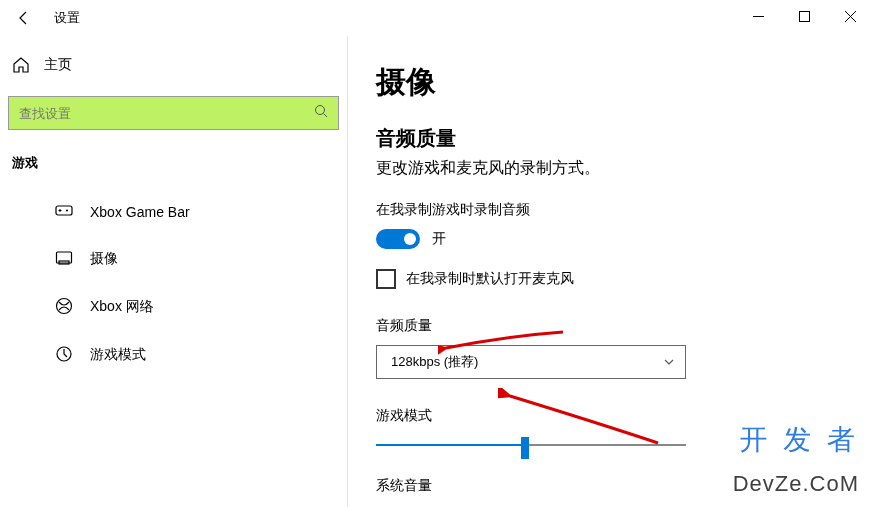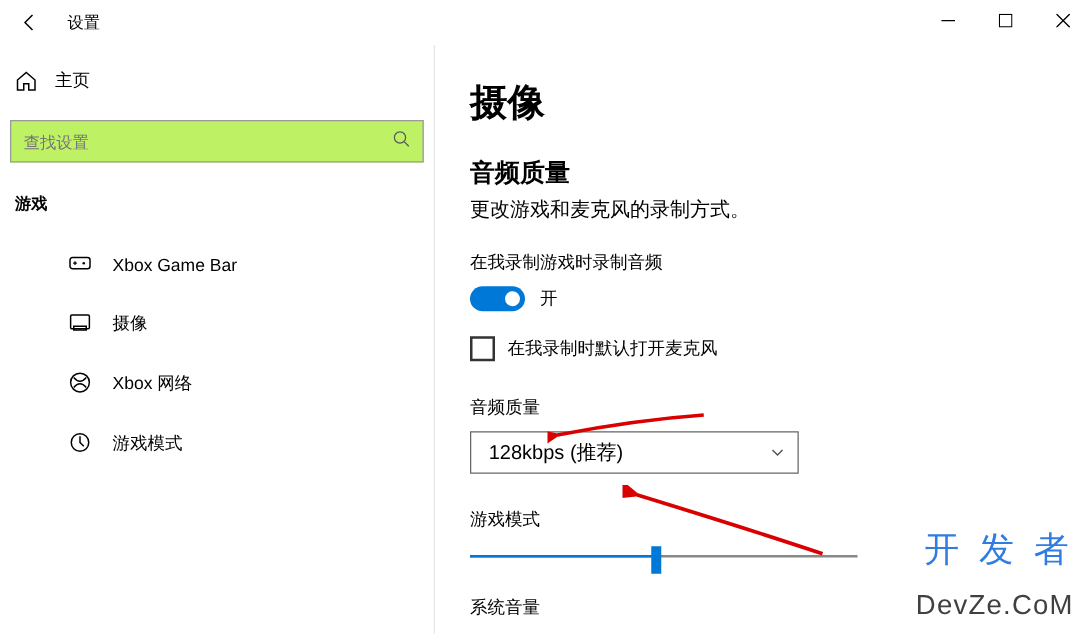--- a/index.html
+++ b/index.html
@@ -27,21 +27,21 @@
     .desc { font-size: 16px; margin-bottom: 22px; }
     .setting-label { font-size: 14px; margin-bottom: 10px; }
     .toggle-row { display: flex; align-items: center; gap: 12px; margin-bottom: 20px; }
     .toggle { width: 44px; height: 20px; border-radius: 10px; background: #0078d7; position: relative; cursor: pointer; }
     .toggle .knob { position: absolute; width: 12px; height: 12px; background: #fff; border-radius: 50%; right: 4px; top: 4px; }
     .toggle-label { font-size: 14px; }
     .checkbox-row { display: flex; align-items: center; gap: 10px; margin-bottom: 28px; }
     .checkbox { width: 20px; height: 20px; border: 2px solid #333; cursor: pointer; }
     .checkbox-label { font-size: 14px; }
     .field-label { font-size: 14px; margin-bottom: 10px; }
-    .dropdown { width: 263px; height: 34px; border: 1px solid #666; display: flex; align-items: center; justify-content: space-between; padding: 0 10px 0 14px; cursor: pointer; margin-bottom: 28px; font-size: 16px; }
+    .dropdown { width: 310px; height: 34px; border: 1px solid #666; display: flex; align-items: center; justify-content: space-between; padding: 0 10px 0 14px; cursor: pointer; margin-bottom: 28px; font-size: 13px; }
     .slider-wrap { width: 310px; position: relative; height: 20px; margin-bottom: 22px; }
     .slider-track { position: absolute; top: 9px; left: 0; right: 0; height: 2px; background: #888; }
     .slider-fill { position: absolute; top: 9px; left: 0; width: 48%; height: 2px; background: #0078d7; }
     .slider-thumb { position: absolute; top: 2px; left: 48%; width: 8px; height: 22px; background: #0078d7; margin-left: -4px; cursor: pointer; }
     .watermark1 { position: absolute; right: 14px; bottom: 48px; color: #2f7de0; font-size: 28px; font-weight: 400; letter-spacing: 4px; pointer-events: none; }
     .watermark2 { position: absolute; right: 14px; bottom: 10px; color: #404040; font-size: 22px; letter-spacing: 1px; pointer-events: none; }
     .arrow { position: absolute; pointer-events: none; }
   </style>
 </head>
 <body>

